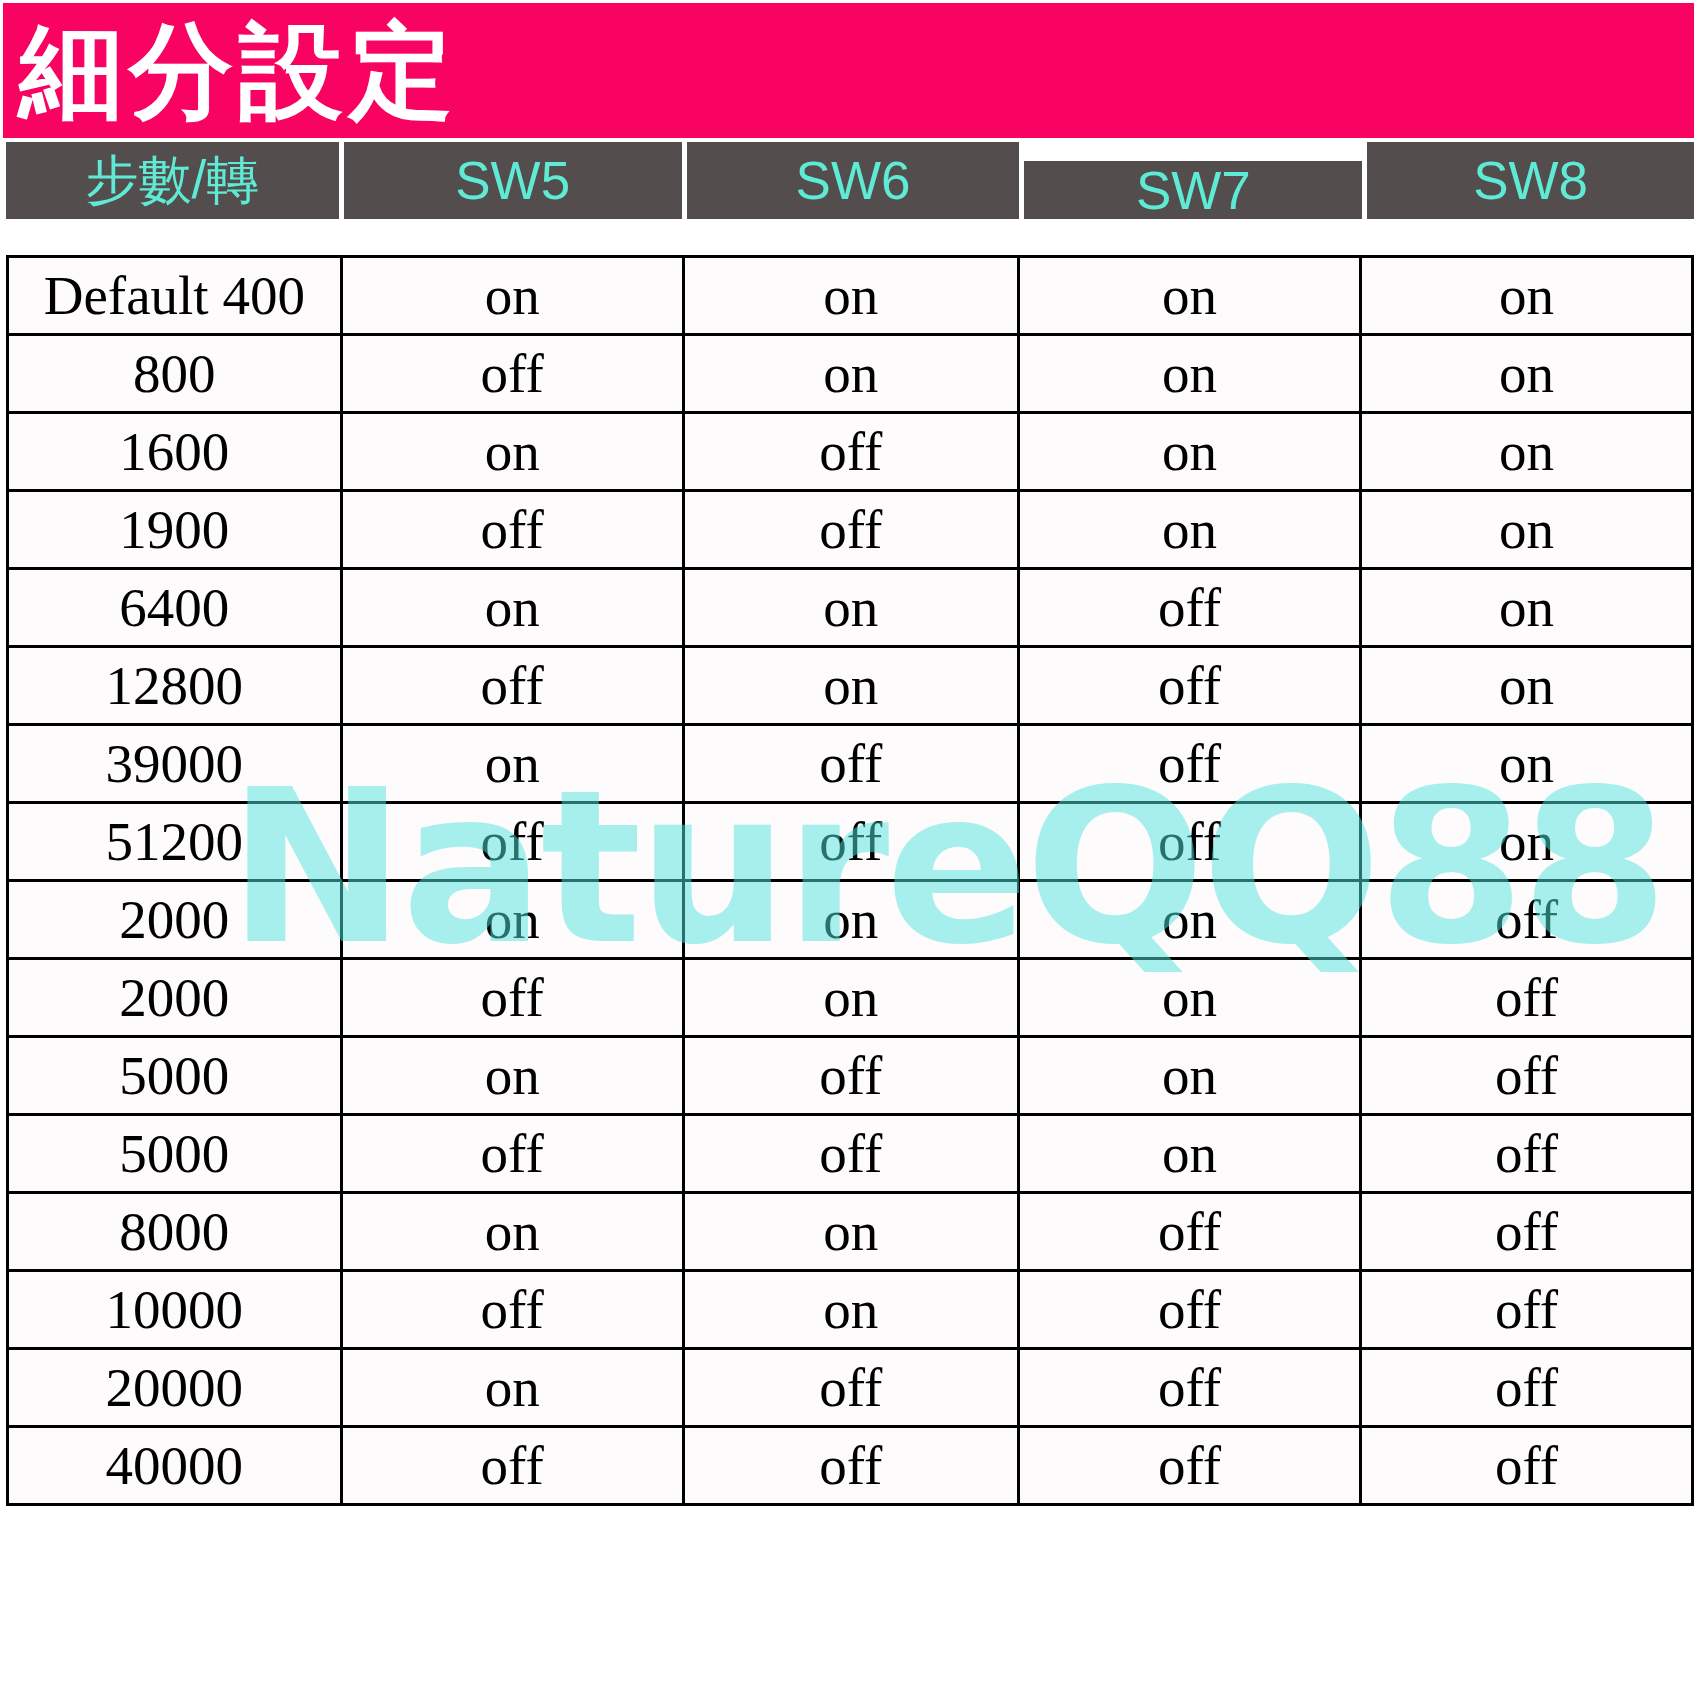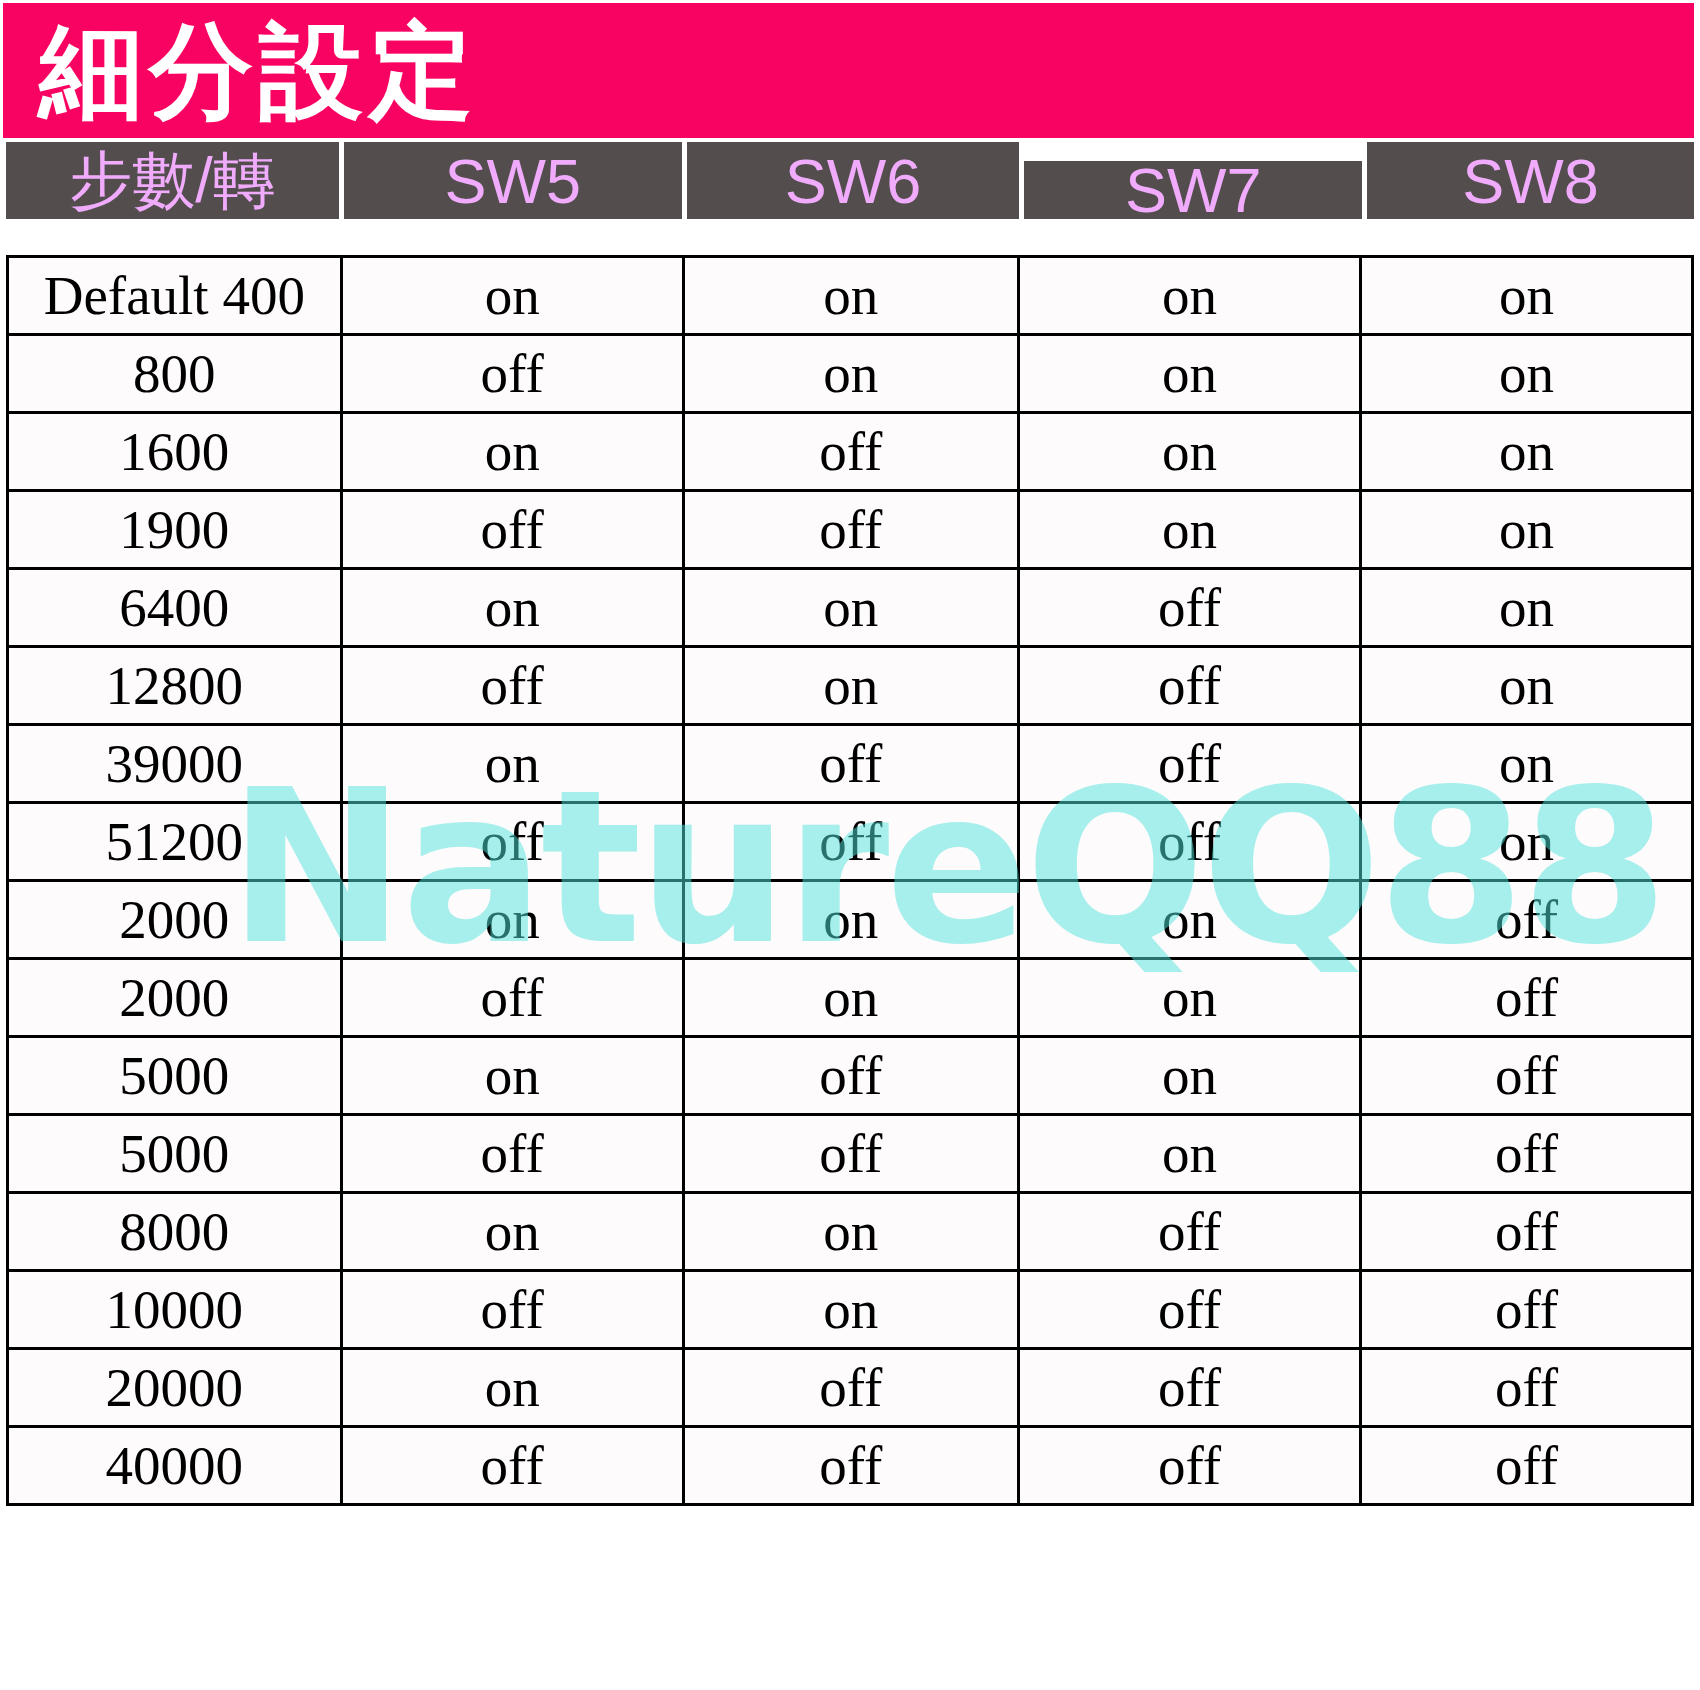--- a/index.html
+++ b/index.html
@@ -14,34 +14,34 @@
   .banner{
     position:absolute;left:3px;top:3px;width:1691px;height:135px;
     background:#f80361;
     display:flex;align-items:center;
   }
   .banner .title{
     color:#ffffff;
     font-weight:bold;
     font-size:104px;
     line-height:1;
-    padding-left:36px;
+    padding-left:16px;
     letter-spacing:6px;
     font-family:"DejaVu Sans","Liberation Sans",sans-serif;
   }
   
   .header-row{
     position:absolute;left:6px;top:142px;width:1688px;height:77px;
     display:flex;gap:5px;
   }
   .header-cell{
     background:#544d4e;
-    color:#f0abfc;
+    color:#5eead4;
     display:flex;align-items:center;justify-content:center;
-    font-size:63px;
+    font-size:53px;
     font-family:"Liberation Sans","DejaVu Sans",sans-serif;
     transform-origin:center;
   }
   .hc1{flex:332 0 0;}
   .hc2{flex:337 0 0;}
   .hc3{flex:332 0 0;}
   .hc4{flex:337 0 0;margin-top:19px;}
   .hc5{flex:326 0 0;}
   
   table.body{

